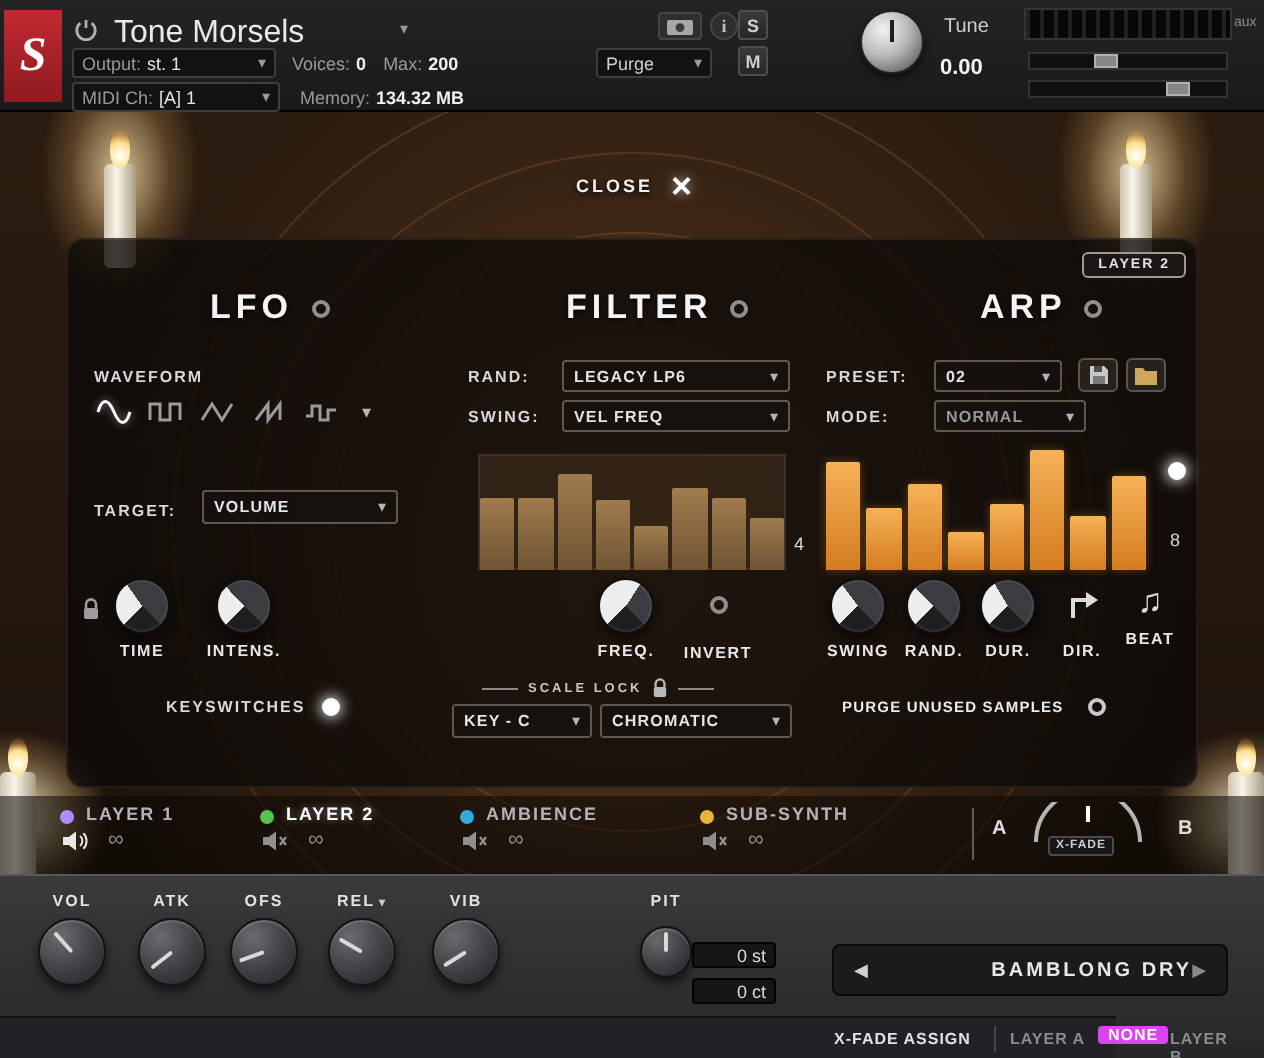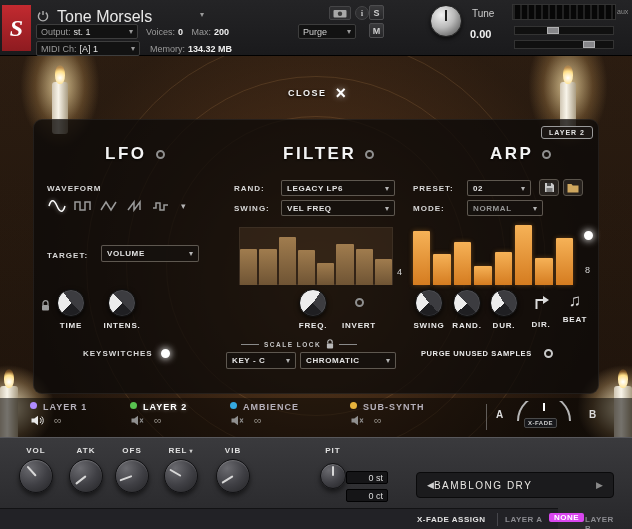--- a/index.html
+++ b/index.html
@@ -69,21 +69,21 @@
   .atable .step-bar{background:linear-gradient(#f6b257,#d57c20);box-shadow:0 0 5px rgba(242,150,48,.35)}
   .step-bar{flex:1;border-radius:1px 1px 0 0}
   .slock{position:absolute;display:flex;align-items:center;gap:5px}
   .slock .line{width:18px;height:1px;background:#8a8a8a}
   .slock .t{font-size:6.5px;font-weight:700;letter-spacing:1.5px;color:#c6c6c6}
   .tool{position:absolute;width:20px;height:17px;background:#26211d;border:1px solid #5a544c;border-radius:3px;display:flex;align-items:center;justify-content:center}
 
   
   .layersbar{position:absolute;left:0;top:398px;width:632px;height:39px;background:rgba(10,7,5,.55);z-index:12}
   .litem{position:absolute;top:4px}
-  .li-top{display:flex;align-items:flex-start;gap:6px}
+  .li-top{display:flex;align-items:flex-end;gap:6px}
   .dot{width:7px;height:7px;border-radius:50%;flex:none}
   .li-label{font-size:9px;font-weight:700;letter-spacing:1px;color:#b5b0ba}
   .litem.on .li-label{color:#fff;text-shadow:0 0 4px rgba(255,255,255,.4)}
   .li-icons{display:flex;align-items:center;gap:10px;margin:3px 0 0 1px}
   .linkico{font-size:11px;color:#8f8a84;line-height:1}
   .ab{position:absolute;font-size:10px;font-weight:700;color:#ddd}
   .xfl{position:absolute;font-size:6px;font-weight:700;letter-spacing:.5px;color:#ccc;background:#17171a;border:1px solid #4a4a4a;border-radius:2px;padding:1px 3px}
 
   
   .bottombar{position:absolute;left:0;top:437px;width:632px;height:92px;background:linear-gradient(#3a3a3d,#27272a);border-top:1px solid #58585c;z-index:12}
@@ -91,21 +91,21 @@
   .bunit .blab{font-size:8px;font-weight:700;letter-spacing:1px;color:#e2e2e2;display:flex;justify-content:center;gap:2px;align-items:center}
   .bunit .rel-arr{font-size:6px;color:#cfcfcf}
   .knob.big{width:34px;height:34px;margin:4px auto 0;background:radial-gradient(circle at 32% 26%,#6a6a6f,#404045 52%,#262629 95%);border:1px solid #121214;box-shadow:0 3px 5px rgba(0,0,0,.55), inset 0 1px 1px rgba(255,255,255,.18)}
   .knob.big::after{content:"";position:absolute;left:calc(50% - 1px);bottom:50%;width:2px;height:13px;background:#d8d8d8;border-radius:1px;transform-origin:50% 100%;transform:rotate(var(--a,0deg))}
   .knob.pit{width:26px;height:26px;margin-top:8px}
   .knob.pit::after{height:10px}
   .pbox{position:absolute;width:42px;height:13px;background:#151517;border:1px solid #020203;border-radius:2px;color:#dcdcdc;font-size:9px;display:flex;align-items:center;justify-content:flex-end;padding-right:4px}
   .selector{position:absolute;left:416px;top:34px;width:198px;height:26px;background:#1b1b1d;border:1px solid #0a0a0b;border-radius:4px;display:flex;align-items:center;padding:0 10px}
   .selector .prev,.selector .next{font-size:9px;color:#cfcfcf}
   .selector .next{color:#8a8a8a}
-  .selector .name{flex:1;text-align:left;font-size:10px;font-weight:400;letter-spacing:1.5px;color:#e9e7e3}
+  .selector .name{flex:1;text-align:right;font-size:10px;font-weight:700;letter-spacing:1.5px;color:#e9e7e3}
   .strip{position:absolute;left:0;top:70px;width:558px;height:22px;background:#222226;border-top:1px solid #121214}
   .strip .s-lab{position:absolute;left:417px;top:6px;font-size:8px;font-weight:700;letter-spacing:.5px;color:#e2e2e2}
   .strip .sep{position:absolute;top:4px;width:1px;height:13px;background:#46464b}
   .strip .opt{position:absolute;top:6px;font-size:8px;font-weight:700;letter-spacing:.5px;color:#8b8b90}
   .strip .opt.selected{top:4px;color:#fff;background:#d946ef;border-radius:2px;padding:0 5px}
 </style>
 </head>
 <body>
 
 <div id="app">

